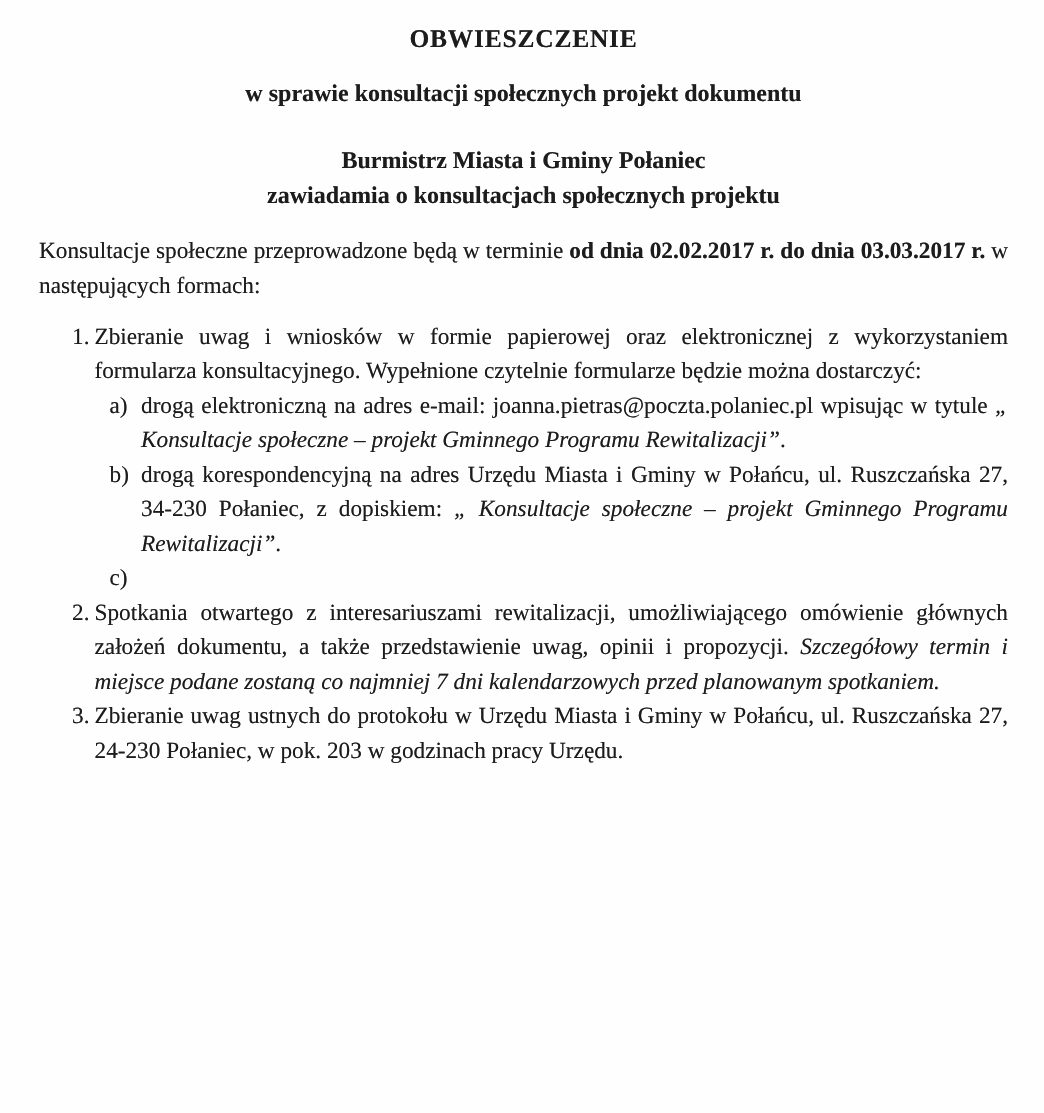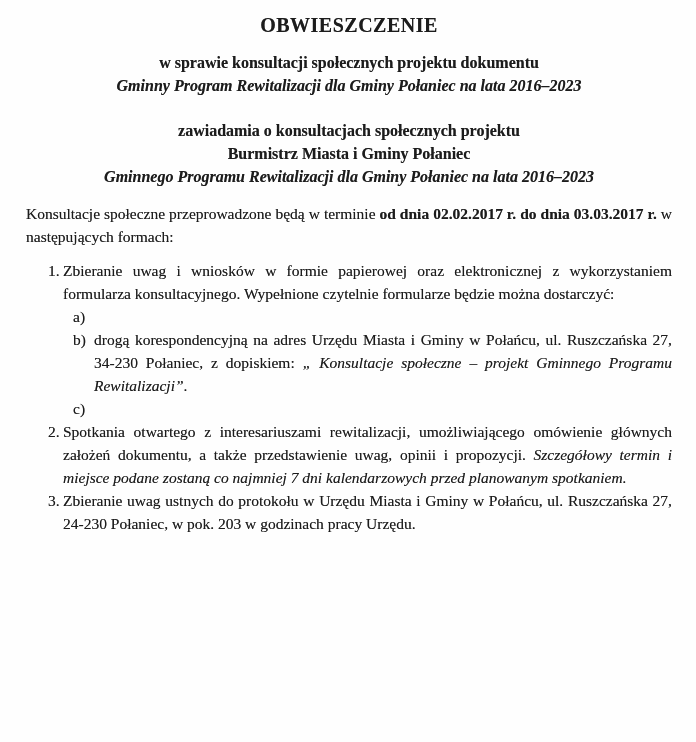--- a/index.html
+++ b/index.html
@@ -18,21 +18,21 @@
     font-size: 15.5px;
     line-height: 23px;
     color: #1c1c1c;
     text-shadow: 0 0 0.4px rgba(20,20,20,0.55);
   }
   .center { text-align: center; }
   .justify { text-align: justify; }
   .bold { font-weight: bold; margin-top: 24px; }
   .italic { font-style: italic; }
   .doc-title {
-    font-size: 20px;
+    font-size: 17px;
     font-weight: bold;
     text-align: center;
     margin: 0 0 14px 0;
     letter-spacing: 0.5px;
   }
   .subject-block { margin: 0 0 22px 0; }
   .subject-block p { margin: 0; font-size: 16px; }
   .legal-paragraph {
     margin: 0 0 18px 0;
     text-indent: 37px;
@@ -60,43 +60,42 @@
   }
 </style>
 </head>
 <body>
 
 <div class="page">
 
   <h1 class="doc-title">OBWIESZCZENIE</h1>
 
   <div class="subject-block center bold">
-    <p>w sprawie konsultacji społecznych projektu dokumentu</p>
-    <p class="italic">Gminny Program Rewitalizacji dla Gminy Połaniec na lata 2016–2023</p>
+    <p>w sprawie konsultacji społecznych projekt dokumentu</p>
   </div>
 
 
   <div class="heading-block center bold">
+    <p>Burmistrz Miasta i Gminy Połaniec</p>
     <p>zawiadamia o konsultacjach społecznych projektu</p>
-    <p>Burmistrz Miasta i Gminy Połaniec</p>
-    <p class="italic">Gminnego Programu Rewitalizacji dla Gminy Połaniec na lata 2016–2023</p>
   </div>
 
 
   <p class="terms-paragraph justify"><span>Konsultacje społeczne przeprowadzone będą w terminie </span><span class="bold">od dnia 02.02.2017 r. do dnia 03.03.2017 r.</span><span> w następujących formach:</span></p>
 
   <div class="forms-list">
 
     <div class="li">
       <span class="marker">1.</span>
       <div class="li-text">Zbieranie uwag i wniosków w formie papierowej oraz elektronicznej z wykorzystaniem formularza konsultacyjnego. Wypełnione czytelnie formularze będzie można dostarczyć:</div>
     </div>
 
     <div class="li sub-li">
       <span class="marker">a)</span>
+      <div class="li-text"><span>drogą elektroniczną na adres e-mail: </span><span>joanna.pietras@poczta.polaniec.pl</span><span> wpisując w tytule </span><span class="italic">„ Konsultacje społeczne – projekt Gminnego Programu Rewitalizacji”</span><span>.</span></div>
     </div>
 
     <div class="li sub-li">
       <span class="marker">b)</span>
       <div class="li-text"><span>drogą korespondencyjną na adres Urzędu Miasta i Gminy w Połańcu, ul. Ruszczańska 27, 34-230 Połaniec, z dopiskiem: </span><span class="italic">„ Konsultacje społeczne – projekt Gminnego Programu Rewitalizacji”</span><span>.</span></div>
     </div>
 
     <div class="li sub-li">
       <span class="marker">c)</span>
     </div>

